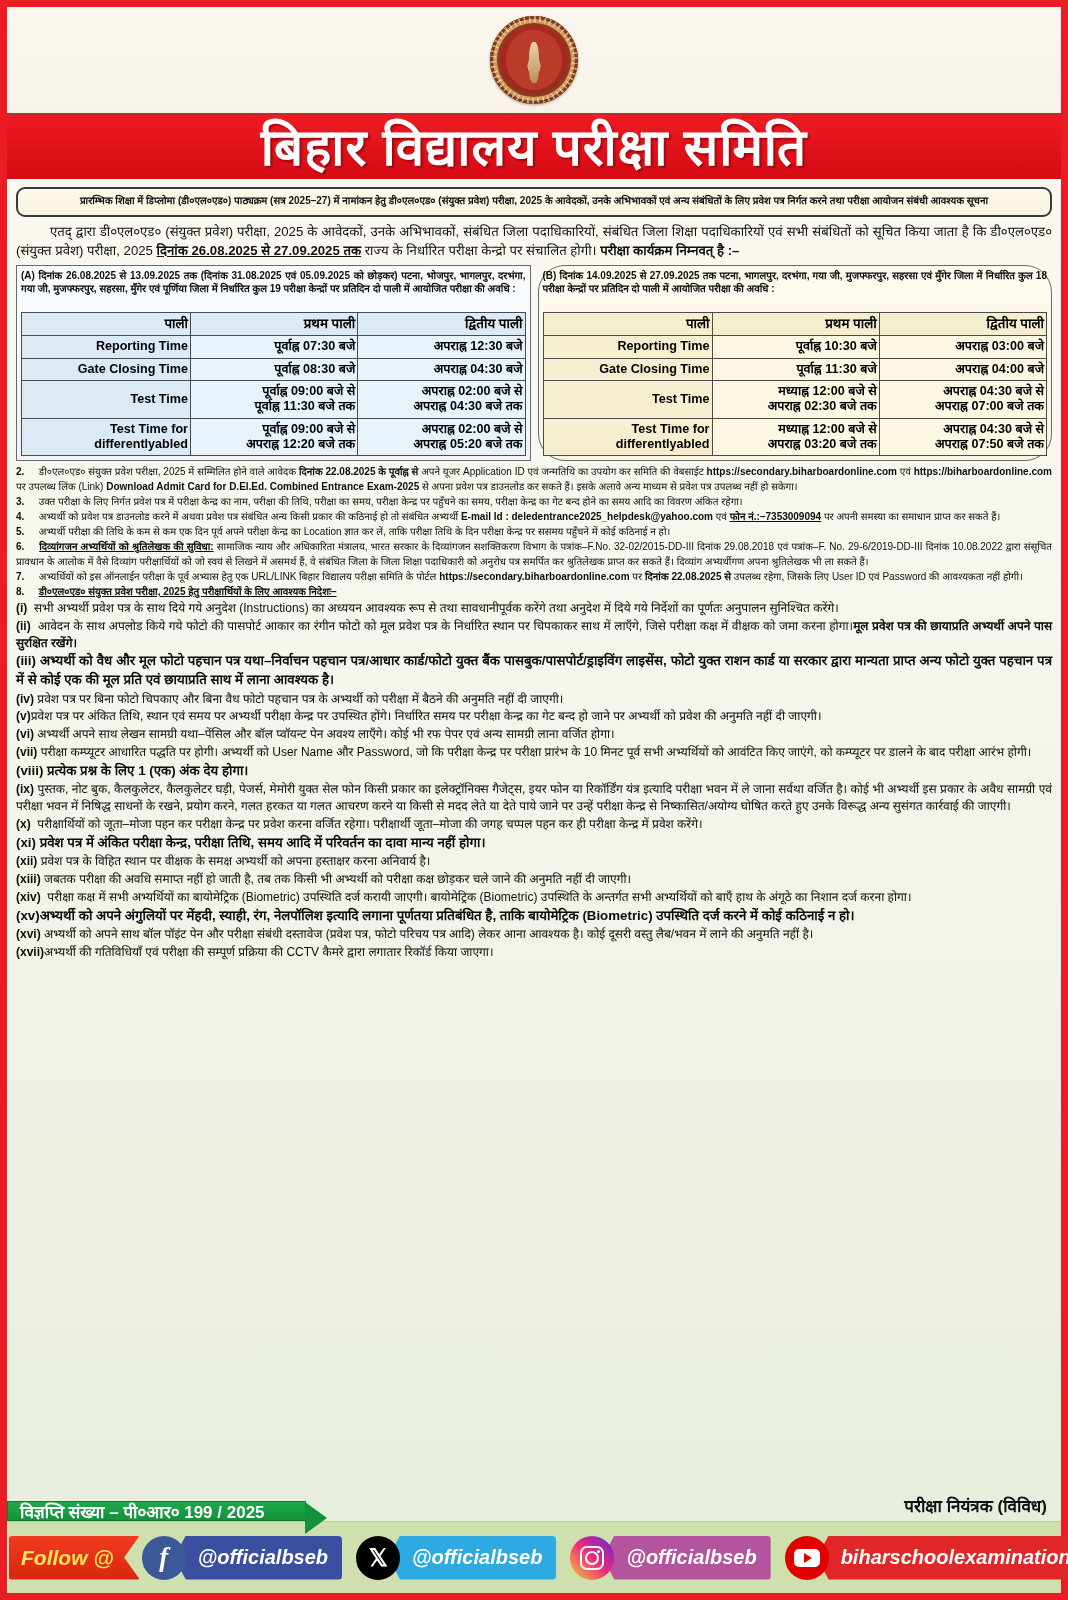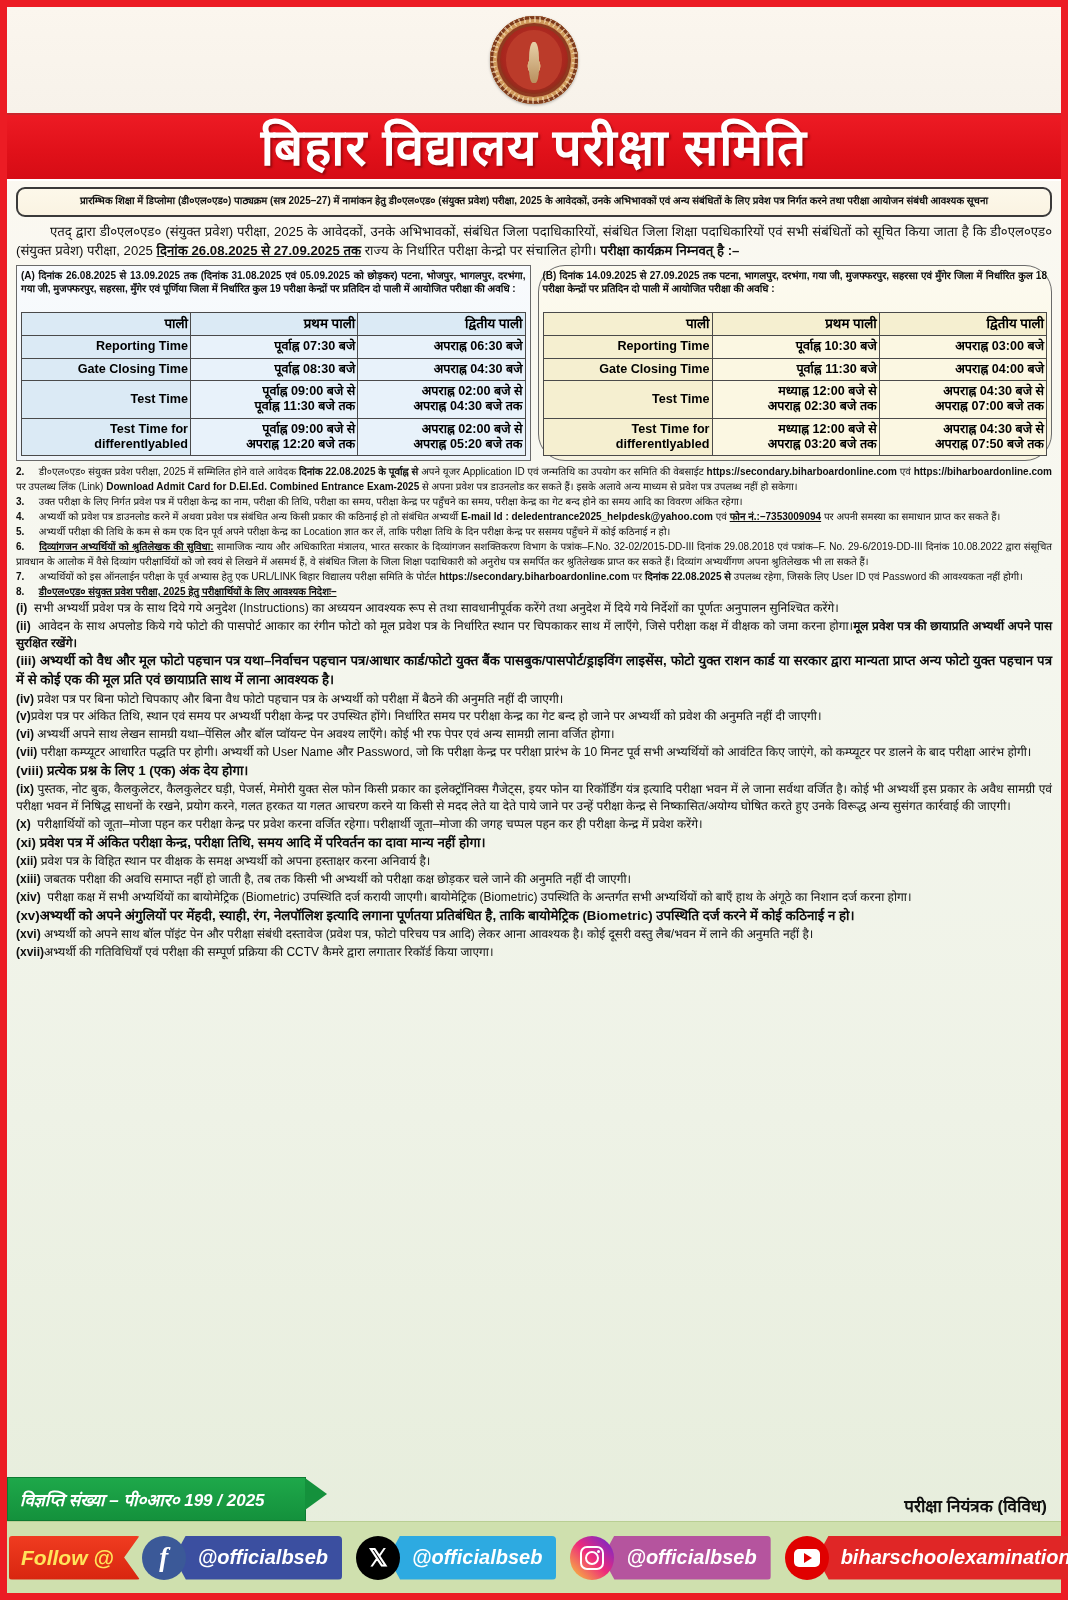--- a/index.html
+++ b/index.html
@@ -187,25 +187,24 @@
     height: 36px;
     padding-right: 14px;
   }
   .pr-ribbon {
     position: relative;
     background: linear-gradient(180deg,#1ea84a 0%, #14913c 100%);
     color: #ffffff;
     font-size: 17px;
     font-weight: bold;
     padding: 5px 40px 5px 12px;
-    height: 44px;
+    height: 20px;
     display: flex;
     align-items: center;
     border: 1px solid #0e7a32;
-    font-style: italic;
   }
   .pr-ribbon::after{
     content:"";
     position:absolute; right:-22px; top:0;
     width:0; height:0;
     border-top:16px solid transparent;
     border-bottom:16px solid transparent;
     border-left:22px solid #14913c;
   }
   .sig-right {
@@ -330,21 +329,21 @@
             <tr>
               <th>पाली</th>
               <th>प्रथम पाली</th>
               <th>द्वितीय पाली</th>
             </tr>
           </thead>
           <tbody>
             <tr>
               <td class="rowhead">Reporting Time</td>
               <td>पूर्वाह्न 07:30 बजे</td>
-              <td>अपराह्न 06:30 बजे</td>
+              <td>अपराह्न 12:30 बजे</td>
             </tr>
             <tr>
               <td class="rowhead">Gate Closing Time</td>
               <td>पूर्वाह्न 08:30 बजे</td>
               <td>अपराह्न 04:30 बजे</td>
             </tr>
             <tr>
               <td class="rowhead">Test Time</td>
               <td>पूर्वाह्न 09:00 बजे से
 पूर्वाह्न 11:30 बजे तक</td>

